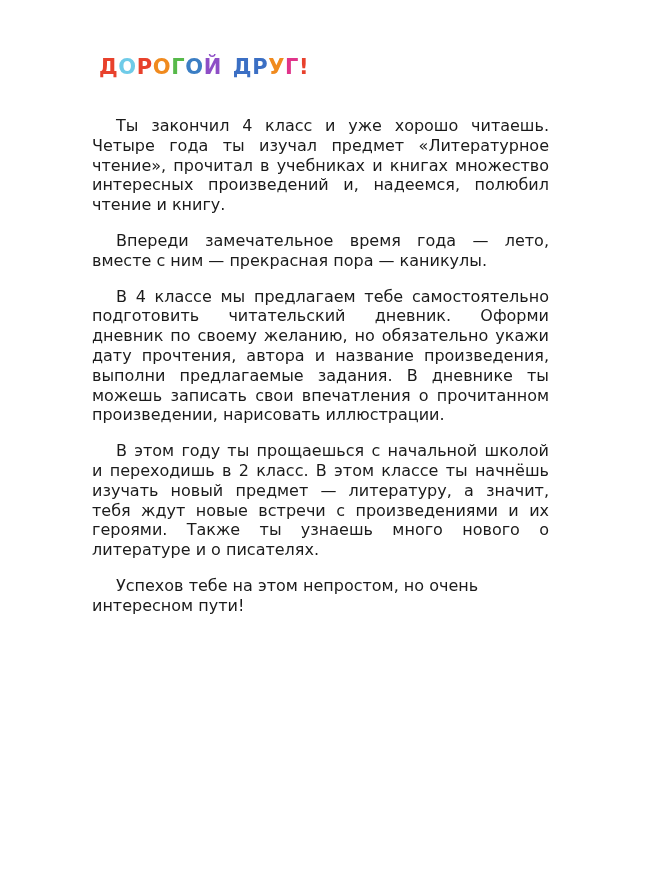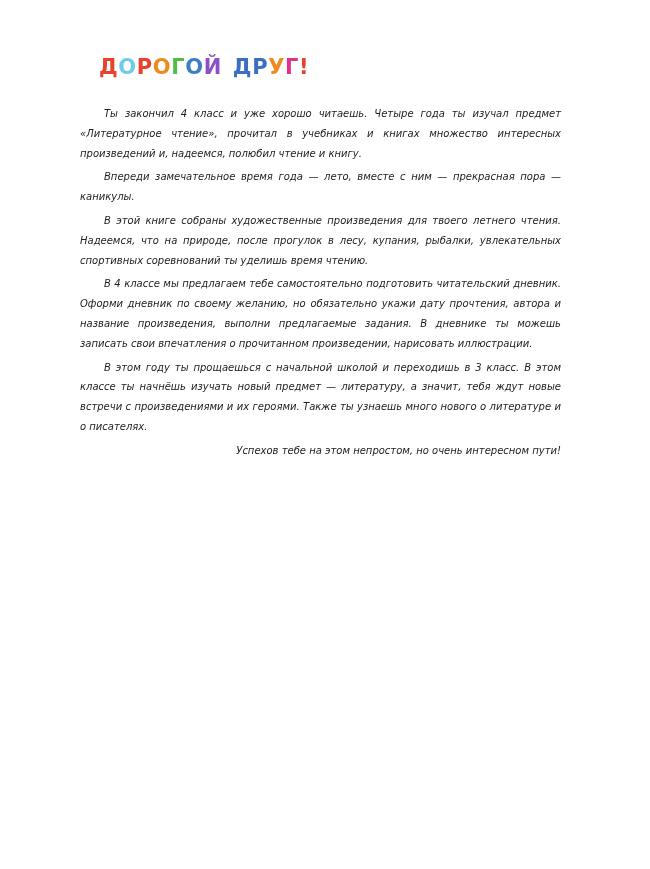--- a/index.html
+++ b/index.html
@@ -38,32 +38,31 @@
 
   
   .textcol {
     position: absolute;
     left: 76px;
     top: 100px;
     width: 489px;
   }
 
   p.para {
-    margin: 4px;
+    margin: 16px;
     padding: 0;
     text-align: justify;
     text-justify: inter-word;
-    font-size: 10px;
+    font-size: 16px;
     line-height: 19.8px;
     color: #1b1b1b;
     text-indent: 24px;
     hyphens: manual;
-    font-style: italic;
   }
-  p.para:last-child { text-align: right; }
+  p.para:last-child { text-align: left; }
 
   
   p.para.icon-para {
     line-height: 32px;
     margin-top: 10px;
     margin-bottom: 8px;
   }
 
   
   .book-icon {
@@ -86,24 +85,23 @@
 <div class="page">
 
   <div class="heading" id="heading-host"><span class="ltr" style="color: rgb(232, 65, 44);">Д</span><span class="ltr" style="color: rgb(111, 203, 232);">О</span><span class="ltr" style="color: rgb(232, 65, 44);">Р</span><span class="ltr" style="color: rgb(240, 138, 30);">О</span><span class="ltr" style="color: rgb(87, 185, 74);">Г</span><span class="ltr" style="color: rgb(59, 126, 196);">О</span><span class="ltr" style="color: rgb(142, 78, 198);">Й</span><span class="gap"></span><span class="ltr" style="color: rgb(59, 111, 196);">Д</span><span class="ltr" style="color: rgb(59, 111, 196);">Р</span><span class="ltr" style="color: rgb(240, 138, 30);">У</span><span class="ltr" style="color: rgb(224, 52, 138);">Г</span><span class="ltr" style="color: rgb(232, 65, 44);">!</span></div>
 
   <div class="textcol">
 
     <p class="para sp-a">Ты закончил 4 класс и уже хорошо читаешь. Четыре года ты изучал предмет «Литературное чтение», прочитал в учебниках и книгах множество интересных произведений и, надеемся, полюбил чтение и книгу.</p>
 
     <p class="para">Впереди замечательное время года — лето, вместе с ним — прекрасная пора — каникулы.</p>
 
-    <p class="para">В этой книге собраны художественные произведения для твоего летнего чтения. Надеемся, что на природе, после прогулок в лесу, купания, рыбалки, увлекательных спортивных соревнований ты уделишь время чтению.</p>
 
 
     <p class="para">В 4 классе мы предлагаем тебе самостоятельно подготовить читательский дневник. Оформи дневник по своему желанию, но обязательно укажи дату прочтения, автора и название произведения, выполни предлагаемые задания. В дневнике ты можешь записать свои впечатления о прочитанном произведении, нарисовать иллюстрации.</p>
 
 
-    <p class="para">В этом году ты прощаешься с начальной школой и переходишь в 3 класс. В этом классе ты начнёшь изучать новый предмет — литературу, а значит, тебя ждут новые встречи с произведениями и их героями. Также ты узнаешь много нового о литературе и о писателях.</p>
+    <p class="para">В этом году ты прощаешься с начальной школой и переходишь в 2 класс. В этом классе ты начнёшь изучать новый предмет — литературу, а значит, тебя ждут новые встречи с произведениями и их героями. Также ты узнаешь много нового о литературе и о писателях.</p>
 
     <p class="para">Успехов тебе на этом непростом, но очень интересном пути!</p>
 
   </div>
 </div>
 
 </body></html>

